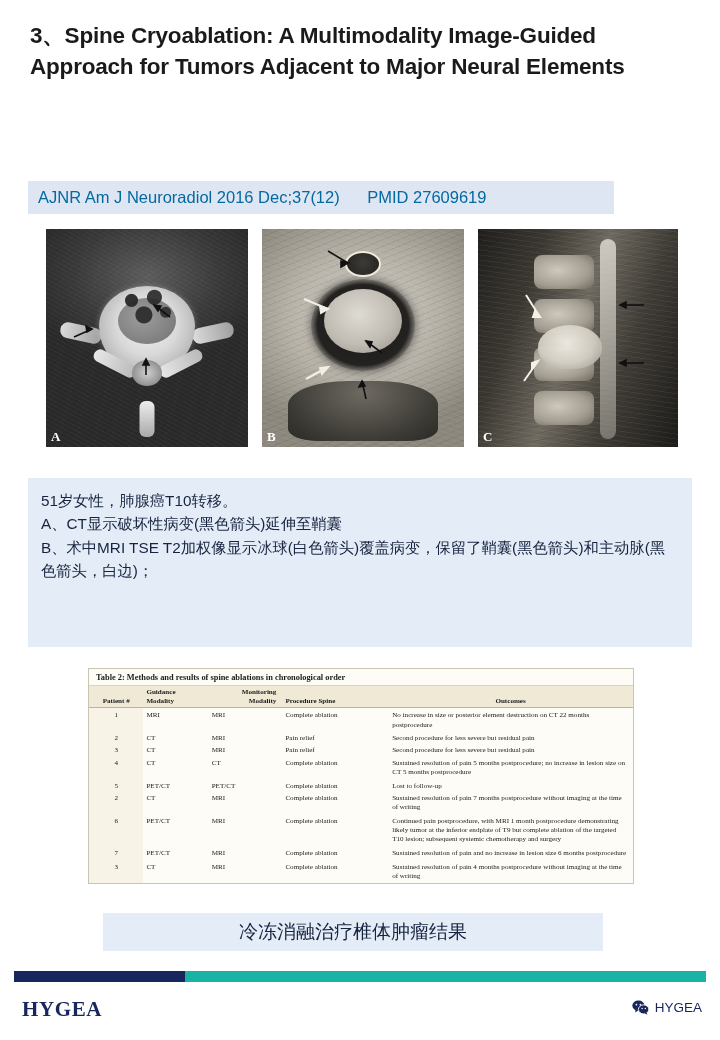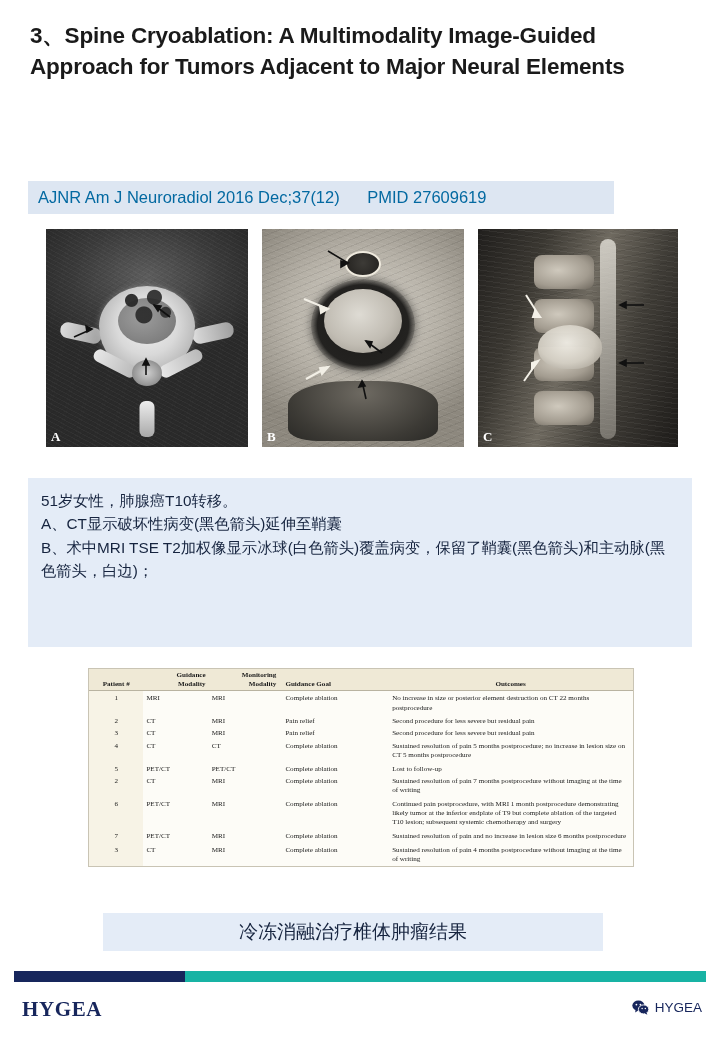--- a/index.html
+++ b/index.html
@@ -281,21 +281,21 @@
   }
   table.ablation thead th {
     background: #efe9d6;
     font-weight: bold;
     padding: 2px 3px;
     border-bottom: 1px solid #b9b3a1;
     vertical-align: bottom;
     line-height: 1.22;
   }
   table.ablation th.c-pat { width: 10%; text-align: center; }
-  table.ablation th.c-guid { width: 12%; text-align: right; }
+  table.ablation th.c-guid { width: 12%; text-align: left; }
   table.ablation th.c-mon { width: 13%; text-align: right; }
   table.ablation th.c-goal { width: 20%; text-align: left; padding-left: 6px; }
   table.ablation th.c-out { width: 45%; text-align: center; }
   table.ablation tbody td {
     padding: 1.5px 3px;
     vertical-align: top;
     line-height: 1.3;
   }
   table.ablation tbody td.pat { text-align: center; background: #f7f3e6; }
   table.ablation tbody td.mid { text-align: left; }
@@ -444,33 +444,34 @@
   </div>
 </div>
 
 <div class="desc">
   <div>51岁女性，肺腺癌T10转移。</div>
   <div>A、CT显示破坏性病变(黑色箭头)延伸至鞘囊</div>
   <div>B、术中MRI TSE T2加权像显示冰球(白色箭头)覆盖病变，保留了鞘囊(黑色箭头)和主动脉(黑色箭头，白边)；</div>
 </div>
 
 <div class="table-fig">
+  <div class="tbl-caption">Table 2: Methods and results of spine ablations in chronological order</div>
   <table class="ablation">
     <thead>
       <tr>
         <th class="c-pat">Patient #</th>
         <th class="c-guid">
           <span>Guidance</span><br>
           <span>Modality</span>
         </th>
         <th class="c-mon">
           <span>Monitoring</span><br>
           <span>Modality</span>
         </th>
-        <th class="c-goal">Guidance Goal</th>
+        <th class="c-goal">Procedure Spine</th>
         <th class="c-out">Outcomes</th>
       </tr>
     </thead>
     <tbody>
       <tr class="spaced">
         <td class="pat">1</td>
         <td class="mid">MRI</td>
         <td class="mid">MRI</td>
         <td class="goal">Complete ablation</td>
         <td class="out">No increase in size or posterior element destruction on CT 22 months postprocedure</td>

